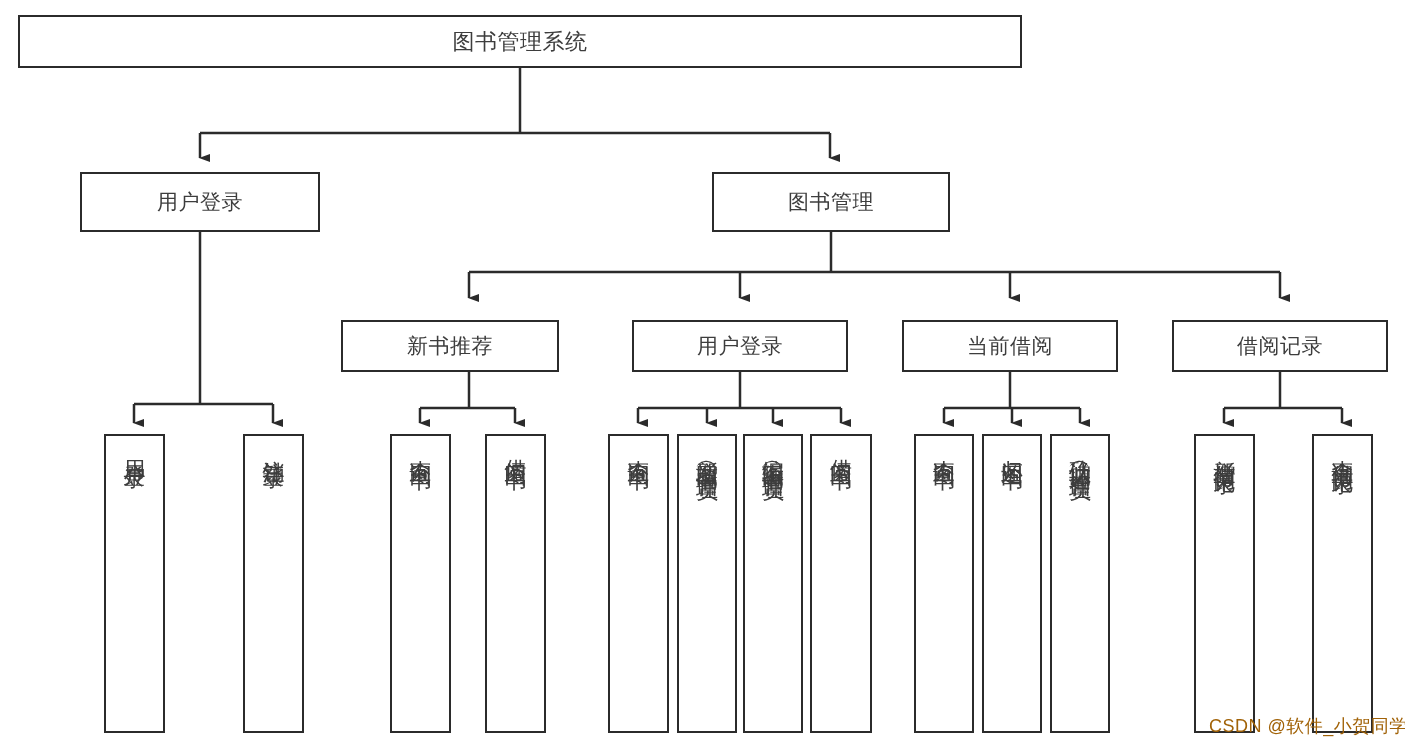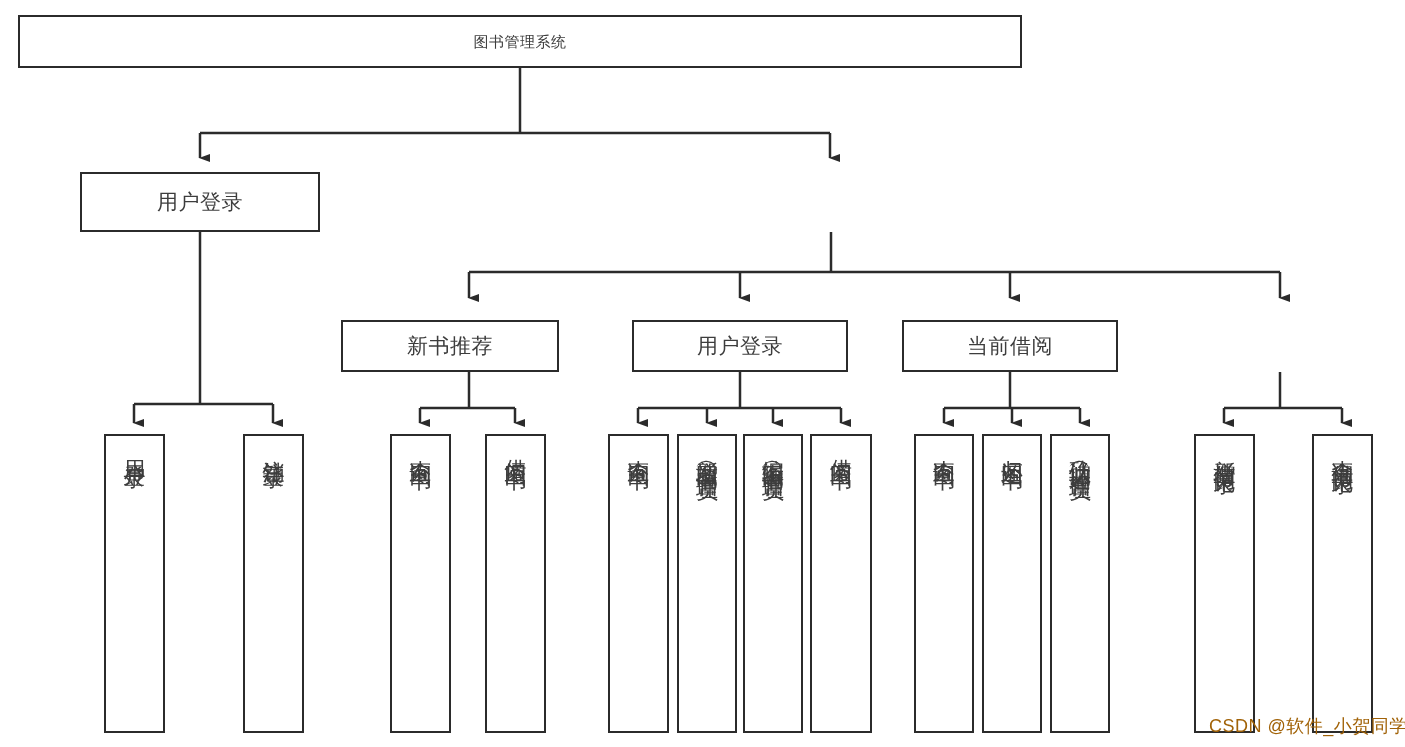--- a/index.html
+++ b/index.html
@@ -55,21 +55,21 @@
   }
   .node.vertical .node-label {
     writing-mode: vertical-rl;
     text-orientation: upright;
     font-size: 22px;
     line-height: 1.0;
     letter-spacing: 3px;
     white-space: nowrap;
   }
   .node.root .node-label {
-    font-size: 15px;
+    font-size: 22px;
   }
   .watermark {
     position: absolute;
     left: 1193px;
     top: 714px;
     font-size: 18px;
     color: #a16207;
     white-space: nowrap;
     letter-spacing: 0.5px;
     margin-left: 16px;
@@ -130,30 +130,36 @@
     </g>
   </svg>
 
   <div class="node root horizontal" style="left:18px; top:15px; width:1004px; height:53px;">
     <span class="node-label">图书管理系统</span>
   </div>
 
   <div class="node horizontal" style="left:80px; top:172px; width:240px; height:60px;">
     <span class="node-label">用户登录</span>
   </div>
+  <div class="node horizontal" style="left:712px; top:172px; width:238px; height:60px;">
+    <span class="node-label">图书管理</span>
+  </div>
 
   <div class="node horizontal" style="left:341px; top:320px; width:218px; height:52px;">
     <span class="node-label">新书推荐</span>
   </div>
   <div class="node horizontal" style="left:632px; top:320px; width:216px; height:52px;">
     <span class="node-label">用户登录</span>
   </div>
   <div class="node horizontal" style="left:902px; top:320px; width:216px; height:52px;">
     <span class="node-label">当前借阅</span>
   </div>
+  <div class="node horizontal" style="left:1172px; top:320px; width:216px; height:52px;">
+    <span class="node-label">借阅记录</span>
+  </div>
 
   <div class="node vertical" style="left:104px; top:434px; width:61px; height:299px;">
     <span class="node-label">用户登录</span>
   </div>
   <div class="node vertical" style="left:243px; top:434px; width:61px; height:299px;">
     <span class="node-label">注销登录</span>
   </div>
   <div class="node vertical" style="left:390px; top:434px; width:61px; height:299px;">
     <span class="node-label">查询图书</span>
   </div>

